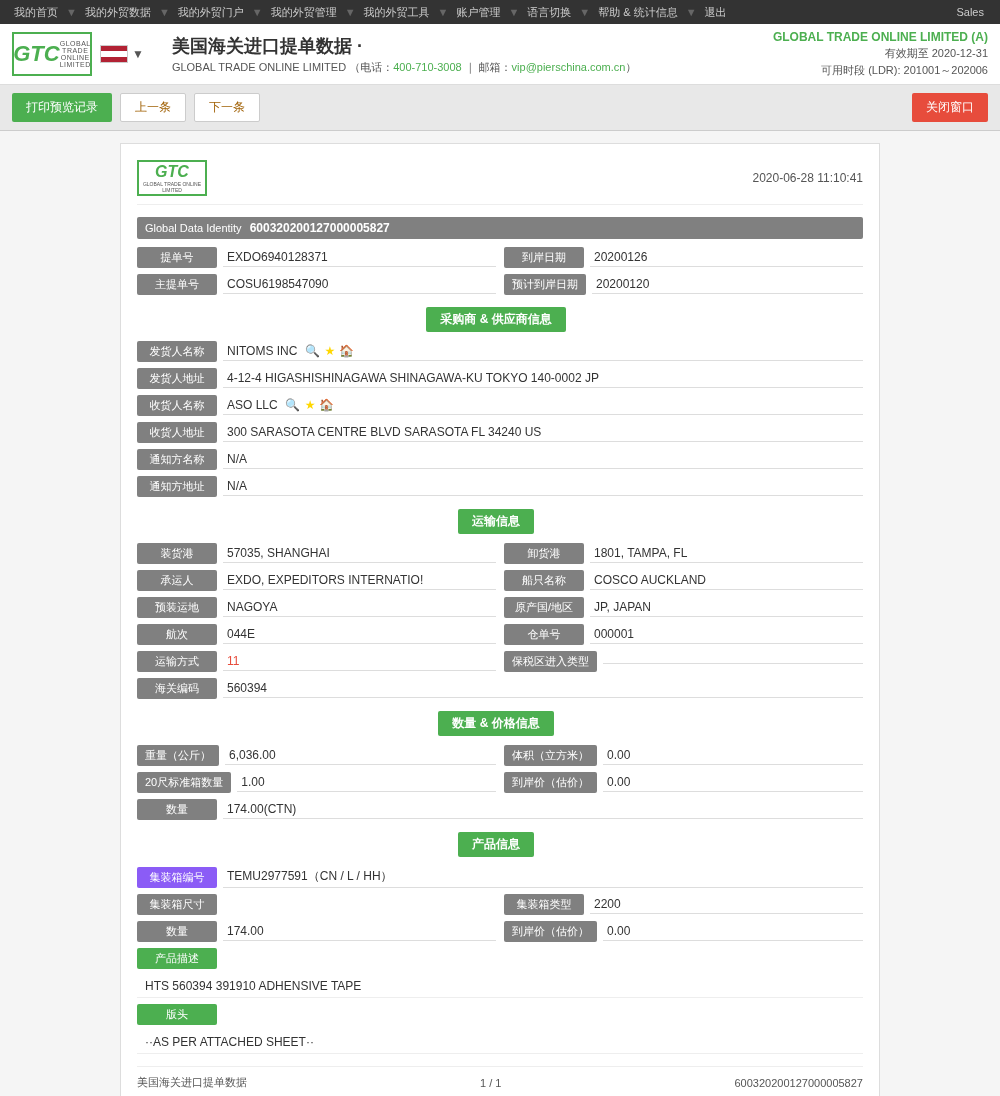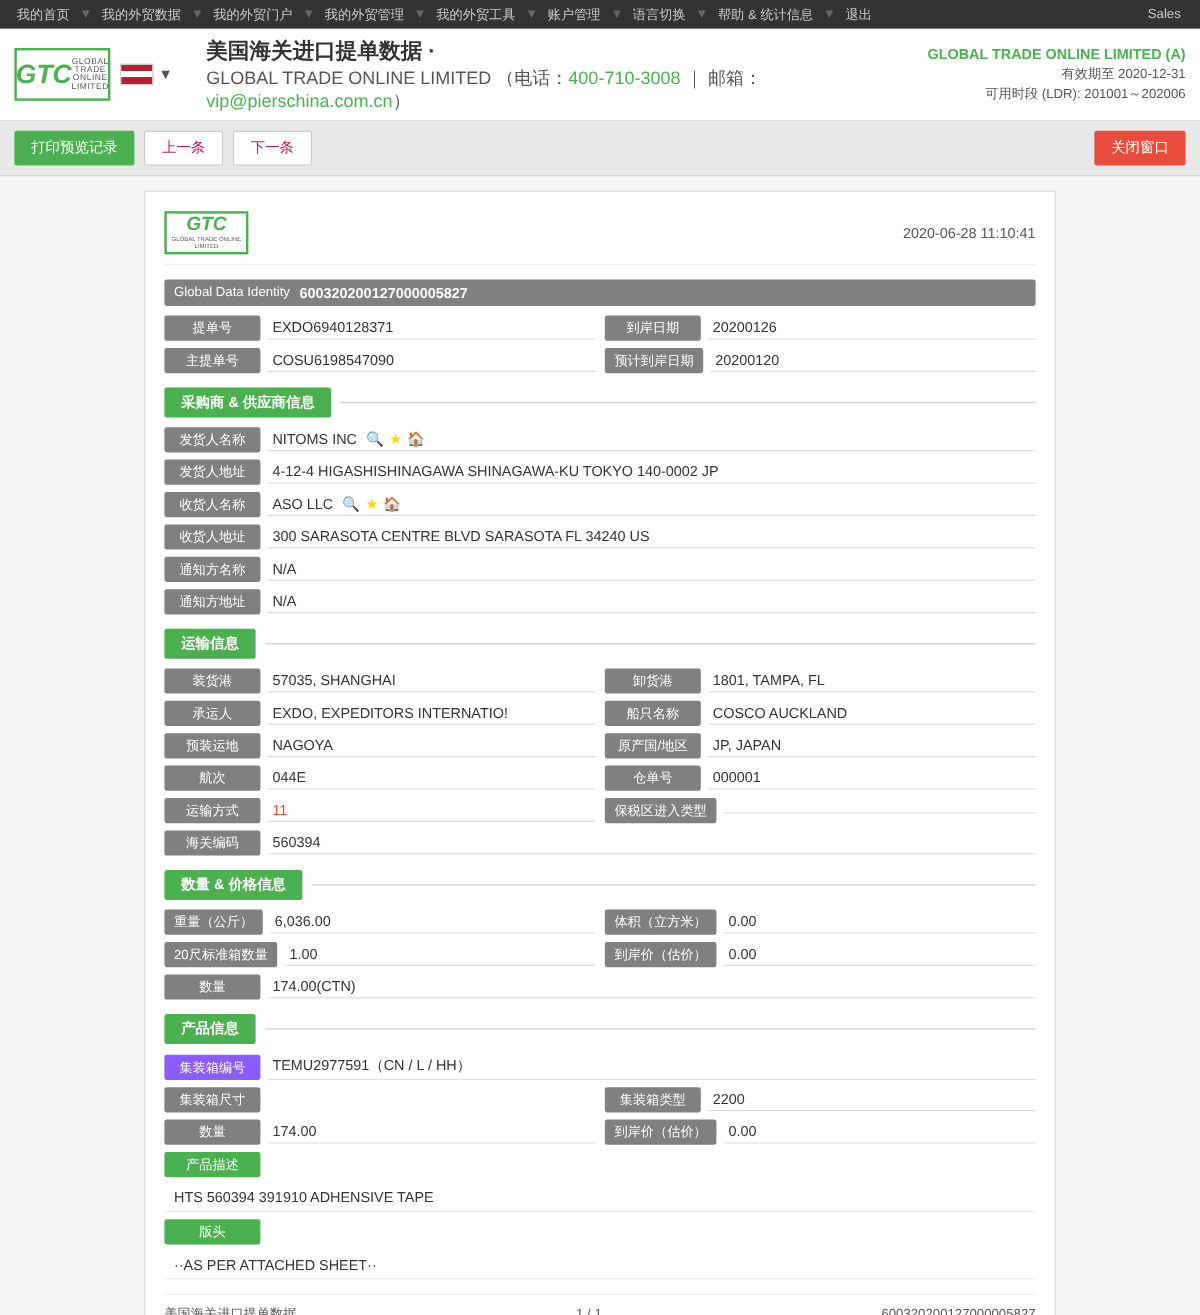--- a/index.html
+++ b/index.html
@@ -14,30 +14,30 @@
     
     .header { background: #fff; display: flex; align-items: center; padding: 6px 12px; border-bottom: 1px solid #ddd; }
     .logo-area { display: flex; align-items: center; margin-right: 16px; }
     .logo-box { width: 80px; height: 44px; border: 2px solid #4CAF50; display: flex; align-items: center; justify-content: center; }
     .logo-text-gtc { color: #4CAF50; font-size: 22px; font-weight: bold; font-style: italic; }
     .logo-subtitle { font-size: 7px; color: #555; text-align: center; letter-spacing: 0.5px; }
     .flag-area { display: flex; align-items: center; margin-right: 12px; }
     .flag-icon { width: 28px; height: 18px; background: linear-gradient(to bottom, #B22234 33%, #fff 33%, #fff 66%, #B22234 66%); border: 1px solid #ccc; margin-right: 4px; }
     .header-title-area { flex: 1; }
     .header-title { font-size: 18px; font-weight: bold; color: #333; }
-    .header-subtitle { font-size: 15px; color: #555; margin-top: 2px; }
+    .header-subtitle { font-size: 11px; color: #555; margin-top: 2px; }
     .header-subtitle a { color: #4CAF50; text-decoration: none; }
     .header-right { text-align: right; font-size: 11px; color: #333; }
     .header-right .company-name { color: #4CAF50; font-weight: bold; font-size: 12px; }
     .header-right .info-line { color: #555; margin-top: 2px; }
 
     
     .toolbar { background: #e8e8e8; padding: 8px 12px; display: flex; align-items: center; gap: 8px; border-bottom: 1px solid #ccc; }
     .btn-print { background: #4CAF50; color: #fff; border: none; padding: 6px 14px; font-size: 12px; cursor: pointer; border-radius: 2px; }
-    .btn-nav { background: #fff; color: #be185d; border: 1px solid #ccc; padding: 5px 14px; font-size: 12px; cursor: pointer; border-radius: 2px; }
+    .btn-nav { background: #fff; color: #a16207; border: 1px solid #ccc; padding: 5px 14px; font-size: 12px; cursor: pointer; border-radius: 2px; }
     .btn-close { background: #e74c3c; color: #fff; border: none; padding: 6px 14px; font-size: 12px; cursor: pointer; border-radius: 2px; margin-left: auto; }
 
     
     .main-content { background: #f5f5f5; padding: 12px; }
     .record-card { background: #fff; border: 1px solid #ddd; padding: 16px; margin: 0 auto; max-width: 760px; }
 
     
     .record-header { display: flex; justify-content: space-between; align-items: center; margin-bottom: 12px; padding-bottom: 8px; border-bottom: 1px solid #eee; }
     .record-logo { display: flex; align-items: center; }
     .record-logo-box { width: 70px; height: 36px; border: 2px solid #4CAF50; display: flex; flex-direction: column; align-items: center; justify-content: center; }
@@ -48,21 +48,21 @@
     
     .field-row { display: flex; align-items: center; margin-bottom: 6px; }
     .field-label { background: #808080; color: #fff; padding: 3px 8px; font-size: 11px; white-space: nowrap; min-width: 80px; text-align: center; margin-right: 6px; border-radius: 2px; }
     .field-value { color: #333; font-size: 12px; flex: 1; border-bottom: 1px solid #ddd; padding: 2px 4px; }
 
     
     .field-row-2col { display: flex; align-items: center; margin-bottom: 6px; gap: 8px; }
     .field-col { display: flex; align-items: center; flex: 1; }
 
     
-    .section-header { display: flex; align-items: center; margin: 12px 0 8px 0; }
+    .section-header { display: flex; align-items: center; margin: 12px 0 8px 0; flex-direction: column; }
     .section-badge { background: #4CAF50; color: #fff; padding: 4px 14px; font-size: 12px; font-weight: bold; border-radius: 2px; margin-right: 8px; }
     .section-line { flex: 1; border-bottom: 1px solid #ccc; }
 
     
     .gdi-row { display: flex; align-items: center; margin-bottom: 8px; background: #808080; padding: 4px 8px; border-radius: 2px; }
     .gdi-label { color: #fff; font-size: 11px; margin-right: 8px; white-space: nowrap; }
     .gdi-value { color: #fff; font-size: 12px; font-weight: bold; }
 
     
     .icon-group { display: flex; gap: 4px; margin-left: 8px; }

